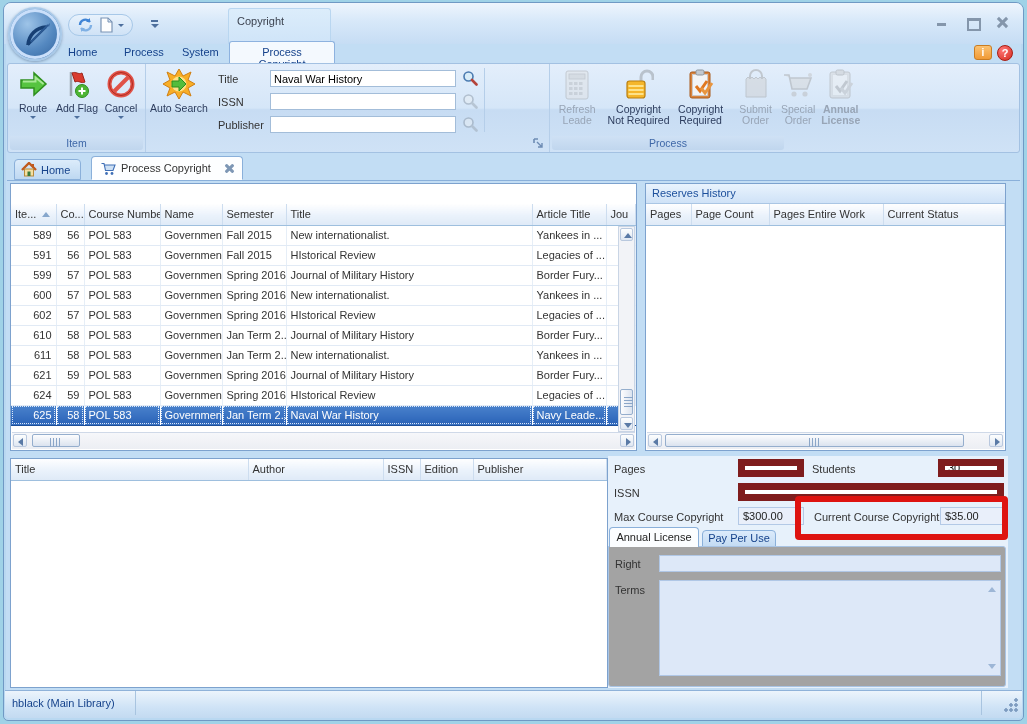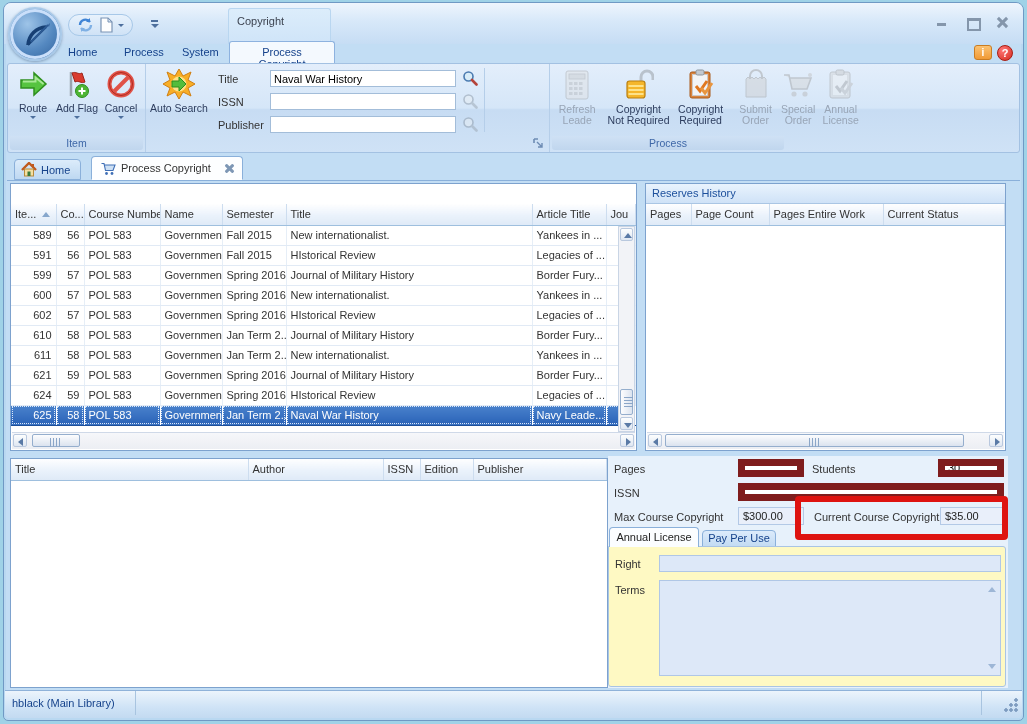--- a/index.html
+++ b/index.html
@@ -150,21 +150,21 @@
             padding:0 3px; font-family:"Liberation Sans",sans-serif; }
   .vbox { position:absolute; height:18px; background:#e9effa; border:1px solid #b3c9e6; padding:2px 4px; color:#222; }
   .red-annotation { position:absolute; left:795px; top:496px; width:213px; height:44px;
                     border:6px solid #de1310; border-radius:4px; z-index:40; pointer-events:none; }
   .ftab { position:absolute; border:1px solid #8ab0da; border-radius:4px 4px 0 0; text-align:center; cursor:default; }
   .ftab-active { left:609px; top:527px; width:90px; height:20px; background:#fbfdff; color:#222; z-index:5;
                  border-bottom:none; padding-top:3px; }
   .ftab-idle { left:702px; top:530px; width:74px; height:17px; background:linear-gradient(#dcebfb,#c3dbf3);
                color:#15428b; padding-top:1px; }
   .ftab-body { position:absolute; left:608px; top:546px; width:398px; height:141px;
-               border:1px solid #a9c4e4; border-radius:0 3px 3px 3px; background:#fef9c3; z-index:2; }
+               border:1px solid #a9c4e4; border-radius:0 3px 3px 3px; background:#a3a3a3; z-index:2; }
   .dis-field { background:#dde8f8; border:1px solid #b0c7e6; }
 
   
   .statusbar { position:absolute; left:5px; top:690px; width:1017px; height:28px;
                border-top:1px solid #8fb2d9; border-radius:0 0 5px 5px;
                background:linear-gradient(#ecf4fc,#cfe3f6 60%,#c3daf1); color:#15428b; }
   .sb-seg { position:absolute; top:0; bottom:3px; border-right:1px solid #a8c4e0; }
   .resize-grip { position:absolute; right:4px; bottom:6px; width:14px; height:14px;
      background:
        radial-gradient(circle at 12px 12px, #7e9cc0 1.5px, transparent 2px),
@@ -360,21 +360,21 @@
         <div class="big-btn disabled" style="width:46px;">
           <svg width="32" height="32" viewBox="0 0 32 32">
             <path d="M2 6 h5 l3 14 h15 l4 -11 h-21" fill="#cfd4da" stroke="#959da6" stroke-width="1.6"></path>
             <circle cx="12" cy="25" r="2.6" fill="#aeb6bf"></circle>
               <circle cx="23" cy="25" r="2.6" fill="#aeb6bf"></circle>
             <circle cx="28" cy="6" r="2" fill="#b9c0c8"></circle>
           </svg>
           <span class="blabel"><span>Special</span><br>
           <span>Order</span></span>
         </div>
-        <div class="big-btn disabled" style="width:46px;">
+        <div class="big-btn disabled" style="width:46px;font-weight:bold;">
           <svg width="30" height="32" viewBox="0 0 30 32">
             <rect x="4" y="3" width="20" height="26" rx="2" fill="#cfd4da" stroke="#959da6"></rect>
             <rect x="6.5" y="5.5" width="15" height="21" fill="#eef0f2" stroke="#c8cdd2" stroke-width=".8"></rect>
             <rect x="10" y="1" width="8" height="5" rx="1.5" fill="#c2c9d0" stroke="#8d959d"></rect>
             <path d="M10 17 l4 5 7 -10" stroke="#9aa2ab" stroke-width="3" fill="none"></path>
             <path d="M15 19 l4 5 7 -10" stroke="#b0b8c0" stroke-width="3" fill="none"></path>
           </svg>
           <span class="blabel"><span>Annual</span><br>
           <span>License</span></span>
         </div>

